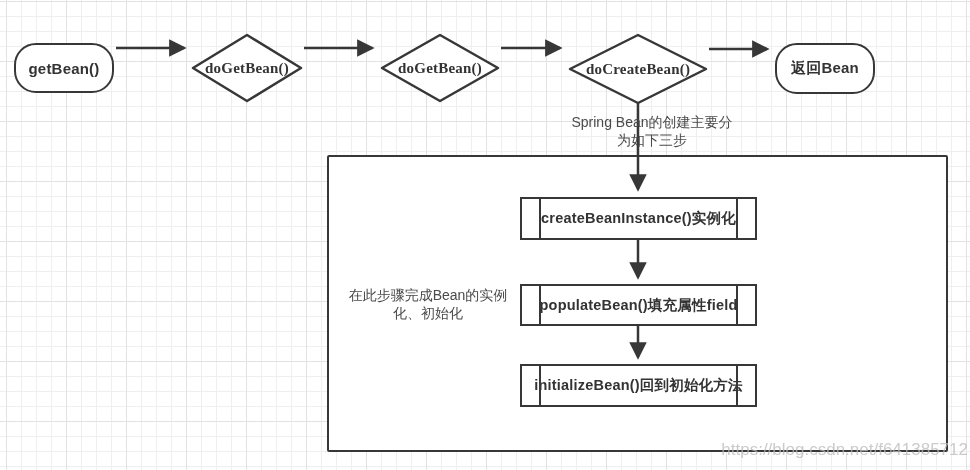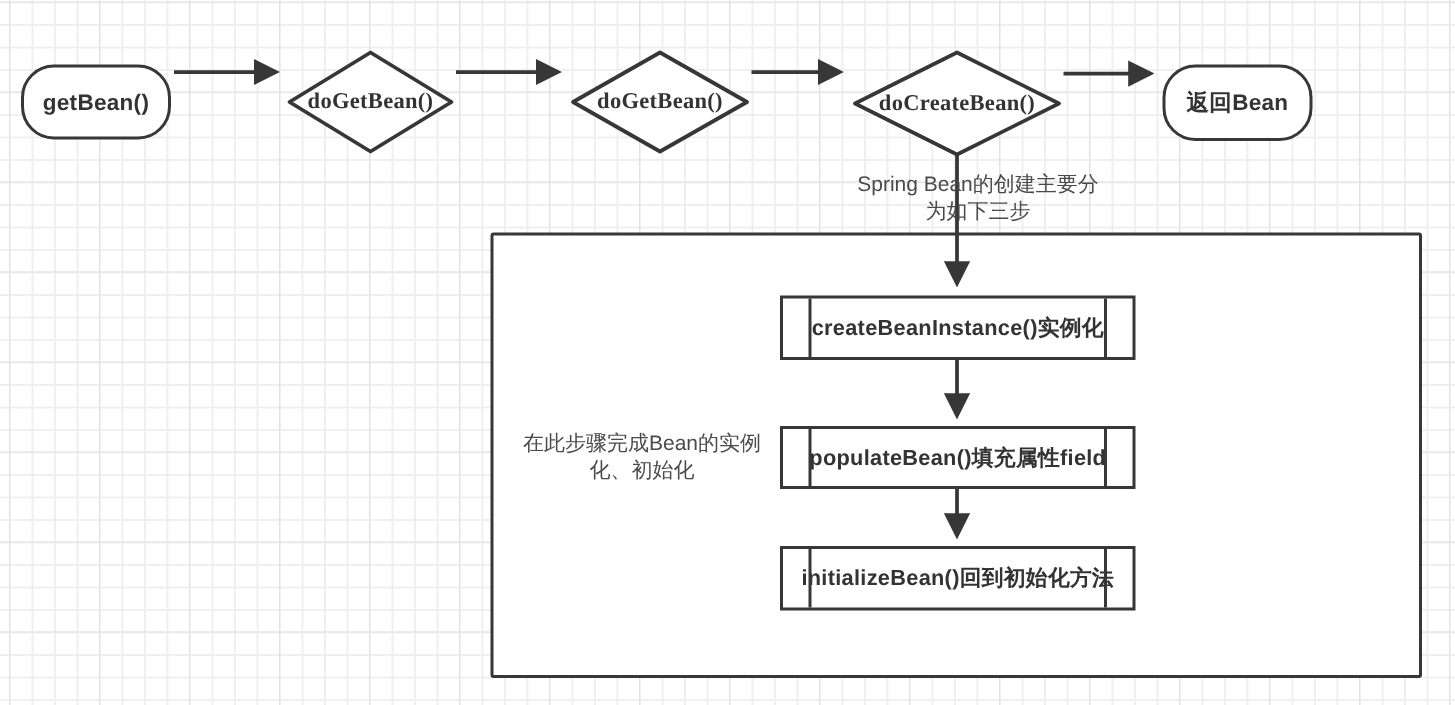--- a/index.html
+++ b/index.html
@@ -168,14 +168,15 @@
     <span class="bar right"></span>
     <span class="node-label">populateBean()填充属性field</span>
   </div>
 
   <div class="subprocess" style="top:364px; height:43px;">
     <span class="bar left"></span>
     <span class="bar right"></span>
     <span class="node-label">initializeBean()回到初始化方法</span>
   </div>
 
+  <div class="watermark">https://blog.csdn.net/f641385712</div>
 
 </div>
 
 </body></html>

